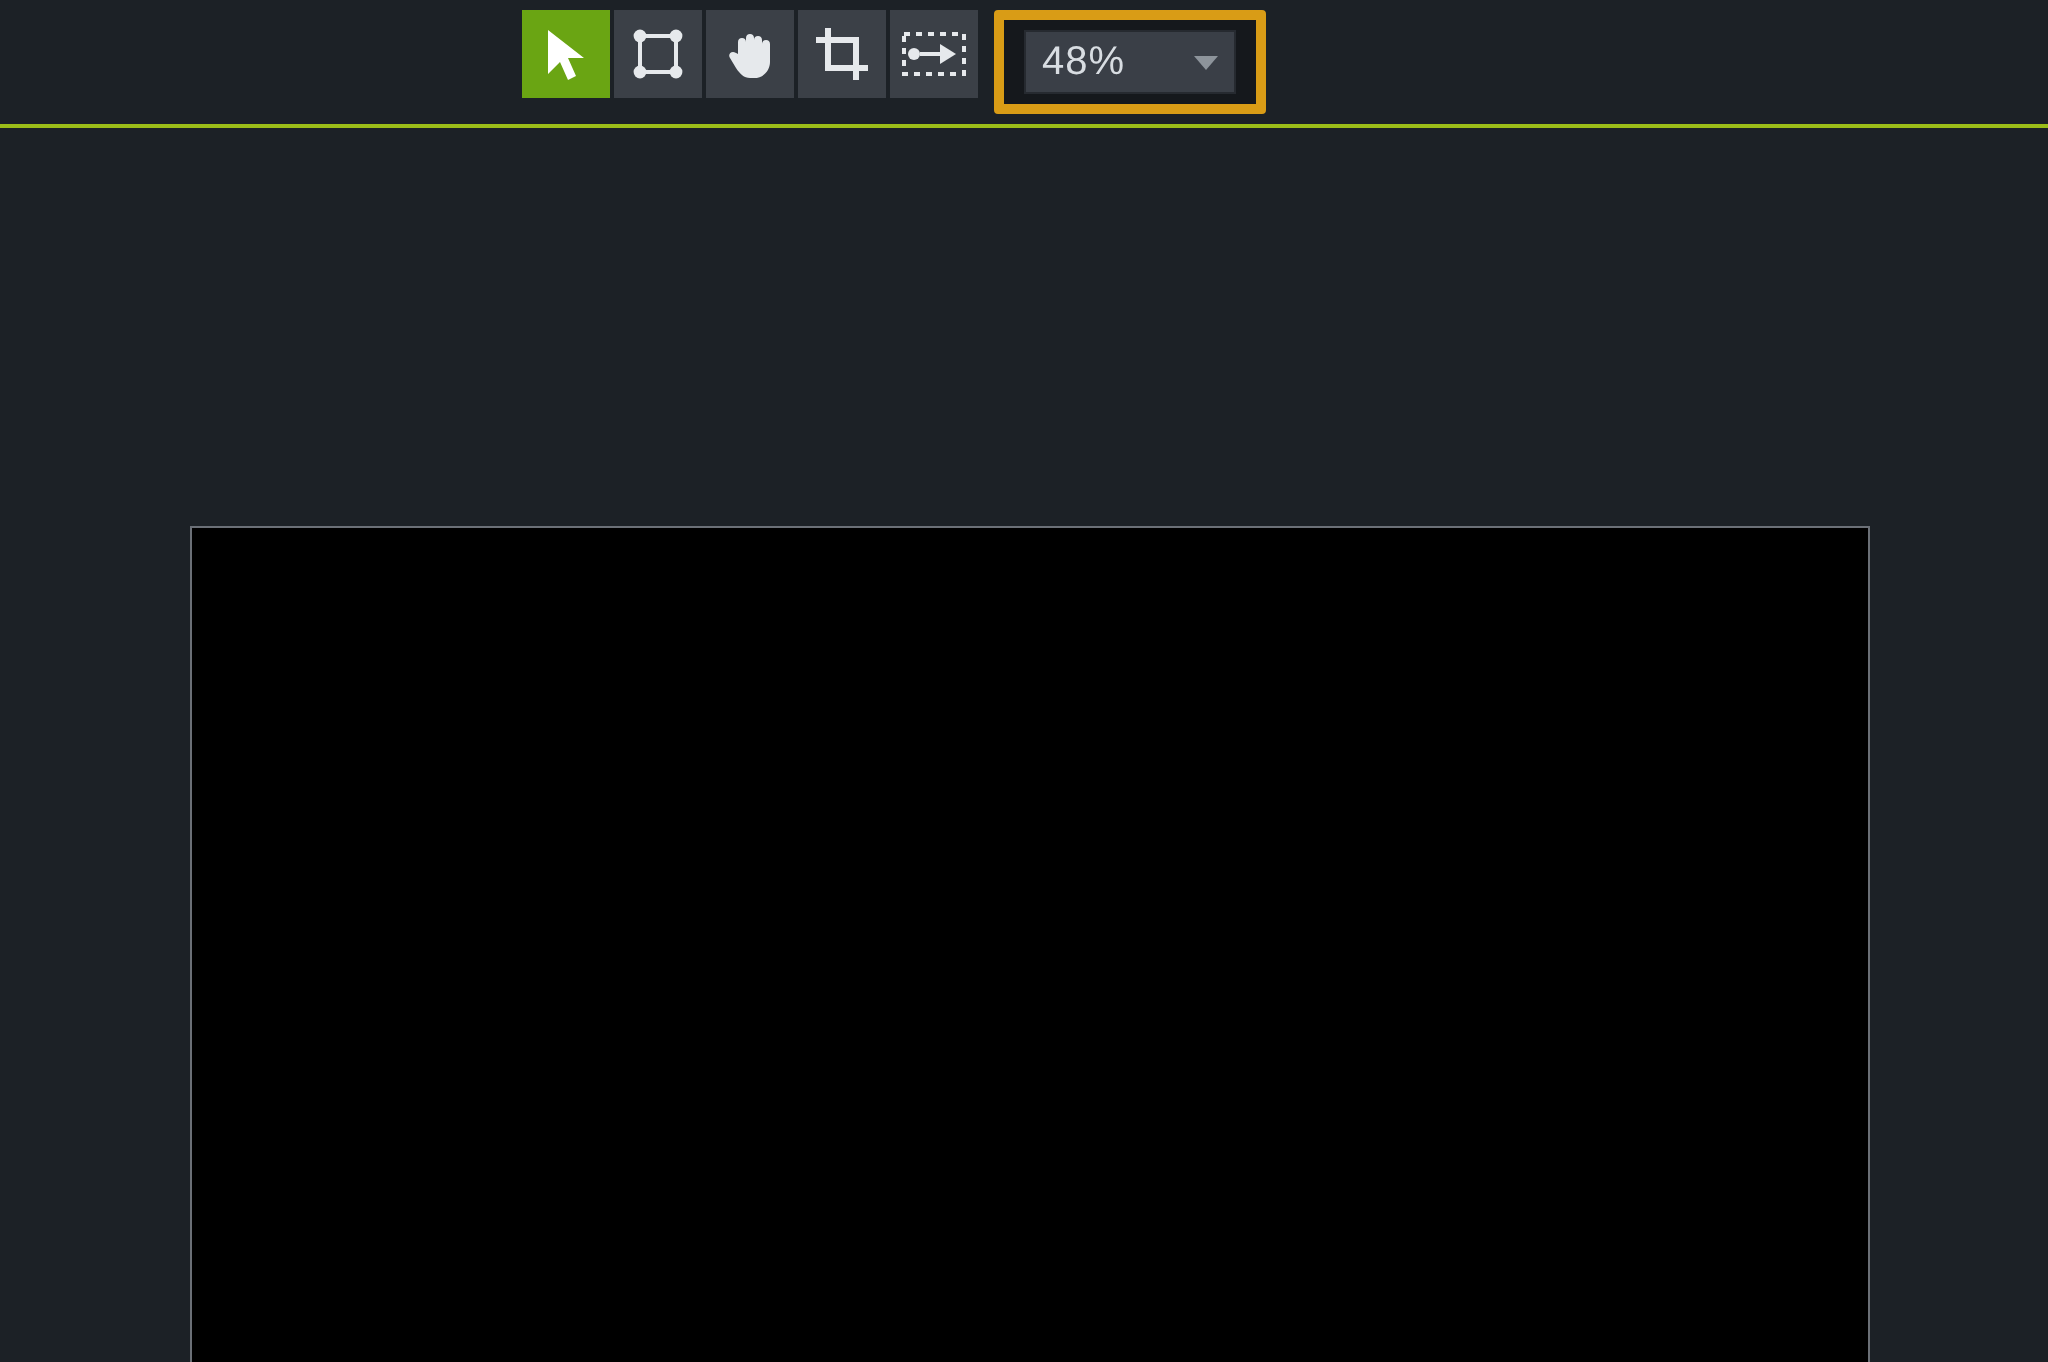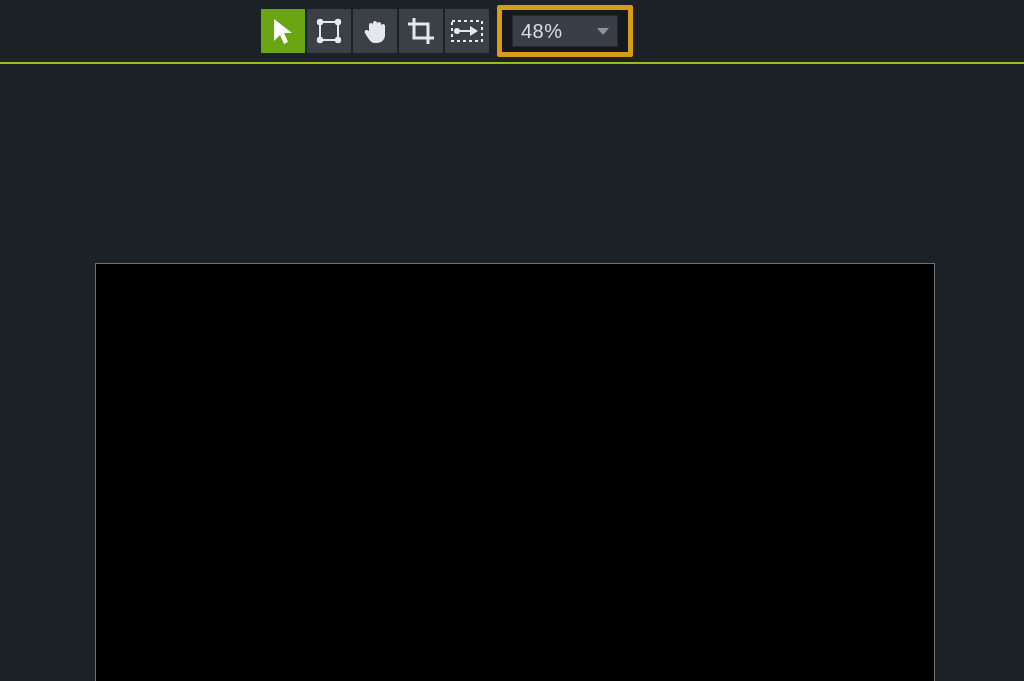--- a/index.html
+++ b/index.html
@@ -14,21 +14,20 @@
     width: 1024px;
     height: 64px;
     display: flex;
     align-items: center;
     justify-content: center;
     background: #1c2126;
     border-bottom: 2px solid #9bbd19;
   }
   .toolbar {
     display: flex;
-    align-items: center;
     gap: 0px;
     margin-left: -130px;
   }
   .tool-btn {
     width: 44px;
     height: 44px;
     background: #3b4047;
     margin-right: 2px;
     display: flex;
     align-items: center;

